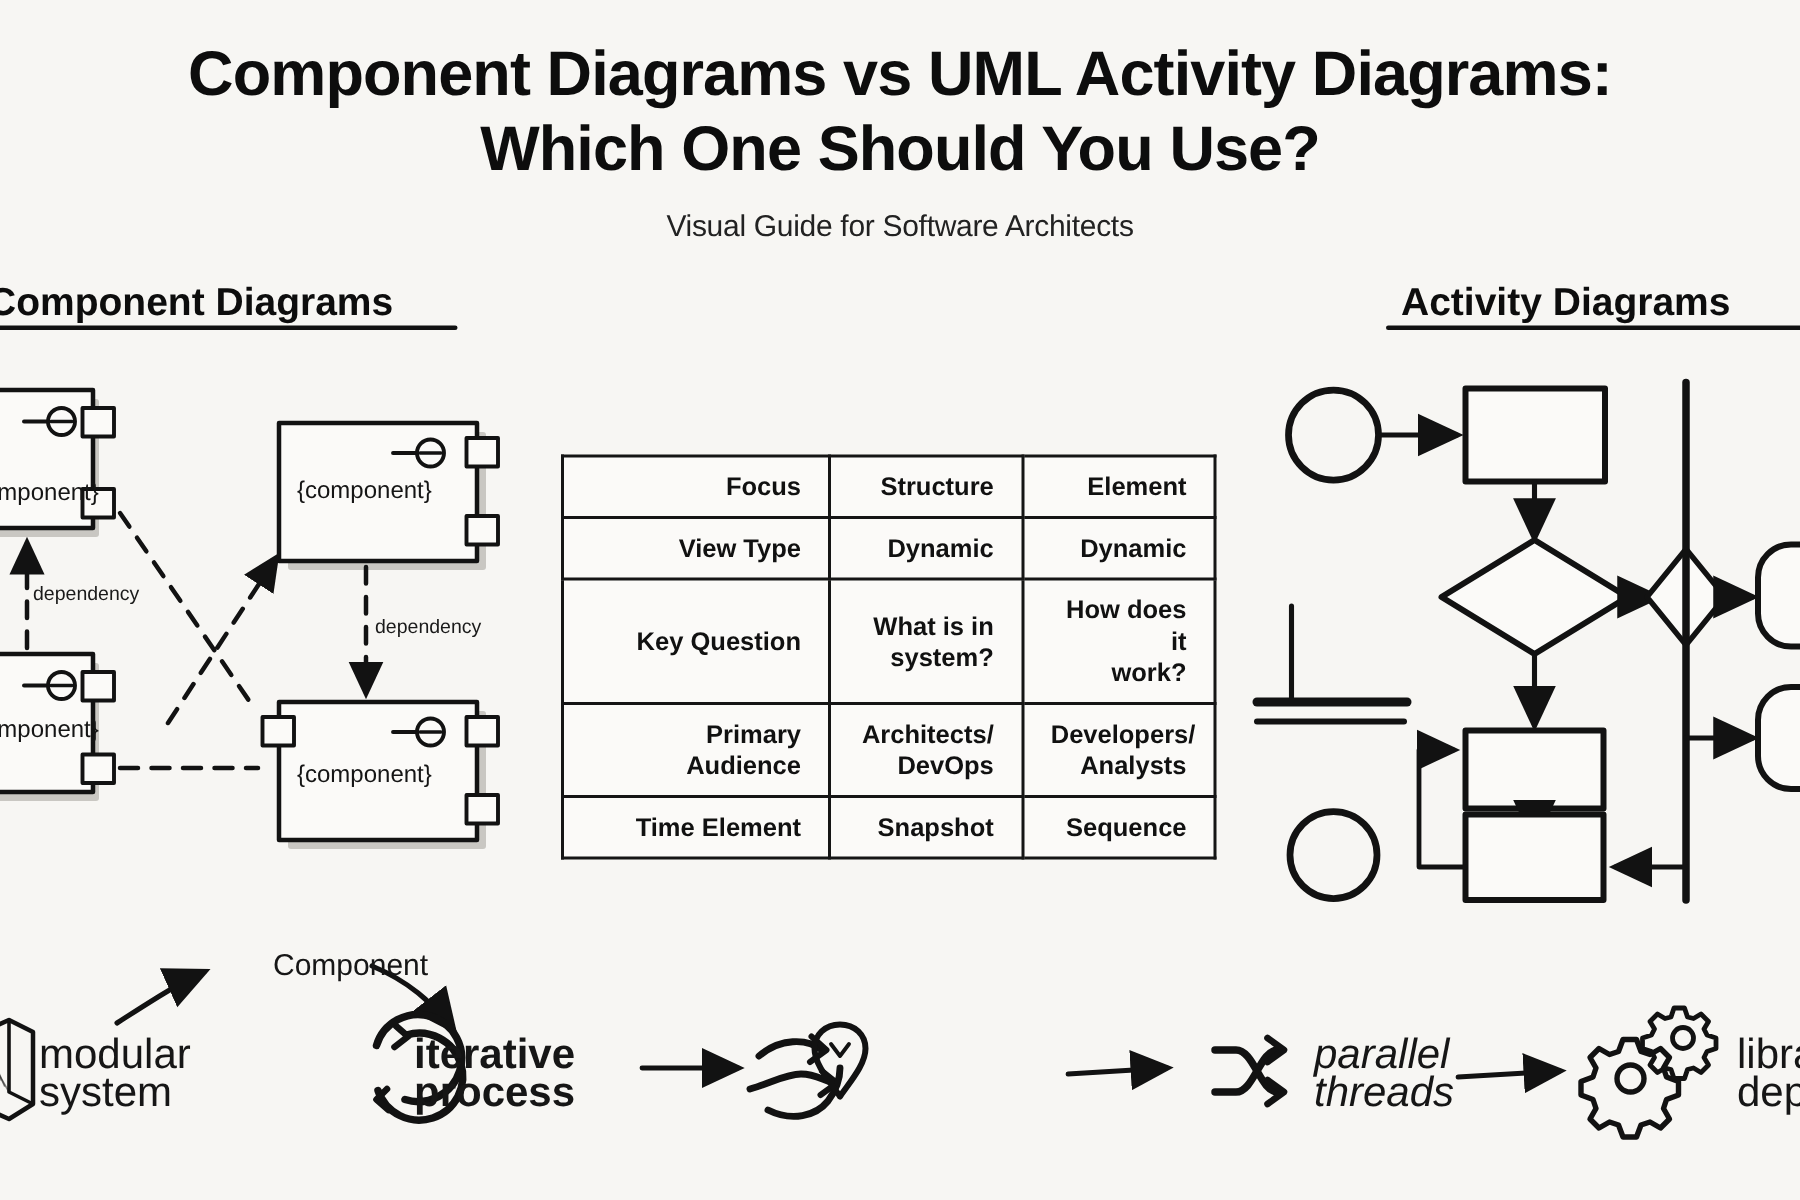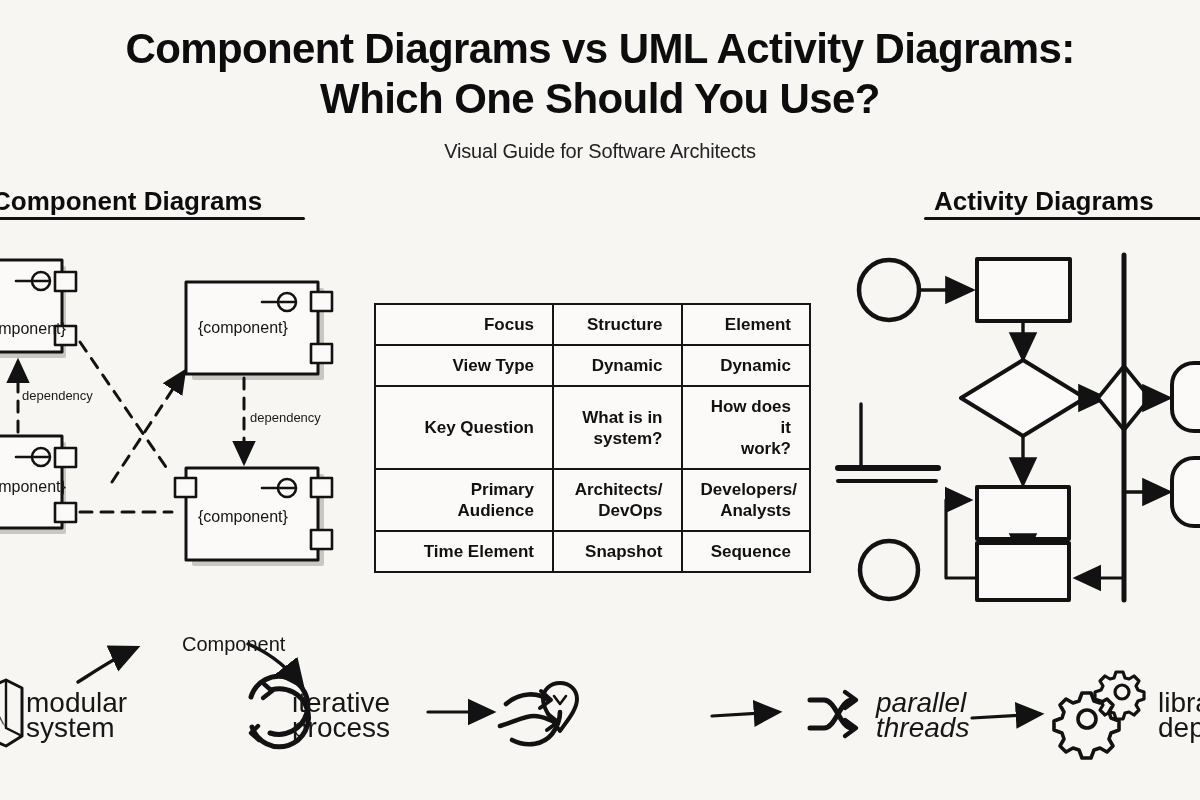--- a/index.html
+++ b/index.html
@@ -340,17 +340,17 @@
       <circle class="sk" cx="1087" cy="719" r="9" stroke-width="3.6"></circle>
 
       <path class="sk" d="M1110,679 l4,-1 l2,-6 l7,0 l2,6 l4,1 l5,-3 l5,5 l-3,5 l2,4 l6,2 l0,7 l-6,2 l-2,4 l3,5 l-5,5 l-5,-3 l-4,1 l-2,6 l-7,0 l-2,-6 l-4,-1 l-5,3 l-5,-5 l3,-5 l-2,-4 l-6,-2 l0,-7 l6,-2 l2,-4 l-3,-5 l5,-5 Z" stroke-width="3.2"></path>
       <circle class="sk" cx="1122" cy="692" r="7" stroke-width="3.2"></circle>
     </g>
   </svg>
 
   <div id="strip-arrow-label">Component</div>
 
   <div class="strip-label" style="left:26px;  top:690px;">modular<br>system</div>
-  <div class="strip-label" style="left:292px; top:690px;">iterative<br>process</div>
+  <div class="strip-label" style="left:276px; top:690px;font-weight:bold;">iterative<br>process</div>
   <div class="strip-label" style="left:876px; top:690px;font-style:italic;">parallel<br>threads</div>
   <div class="strip-label" style="left:1158px;top:690px;">library<br>depend</div>
 
 </div>
 
 </body></html>

